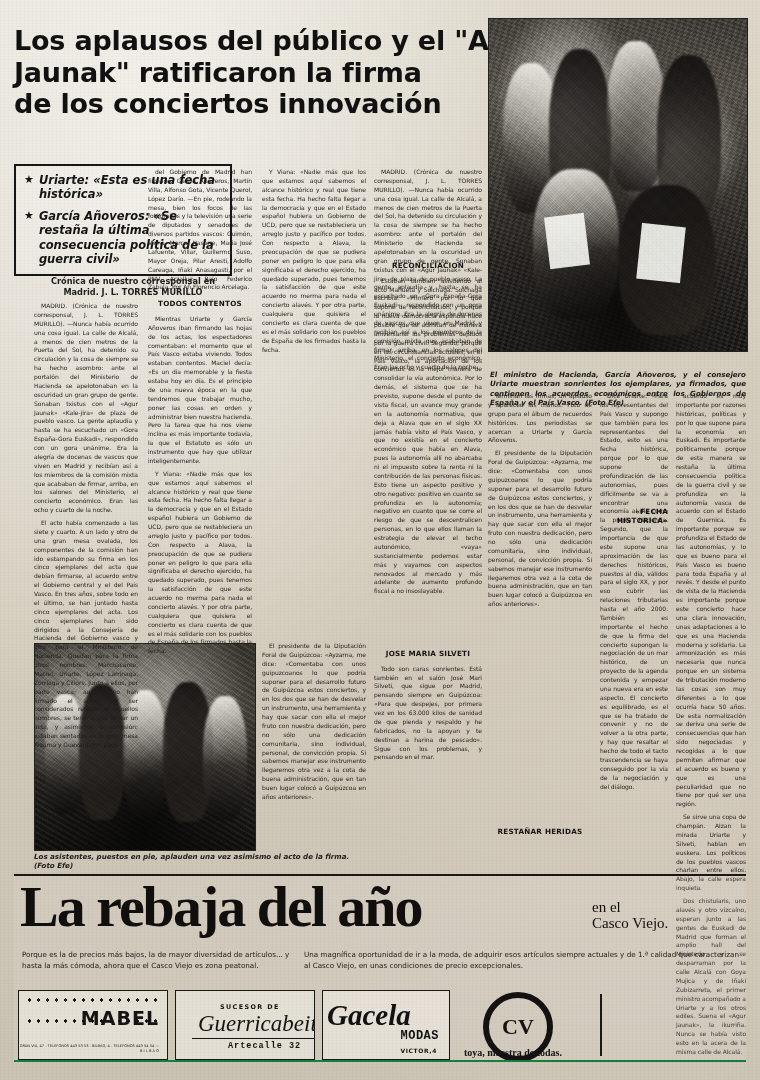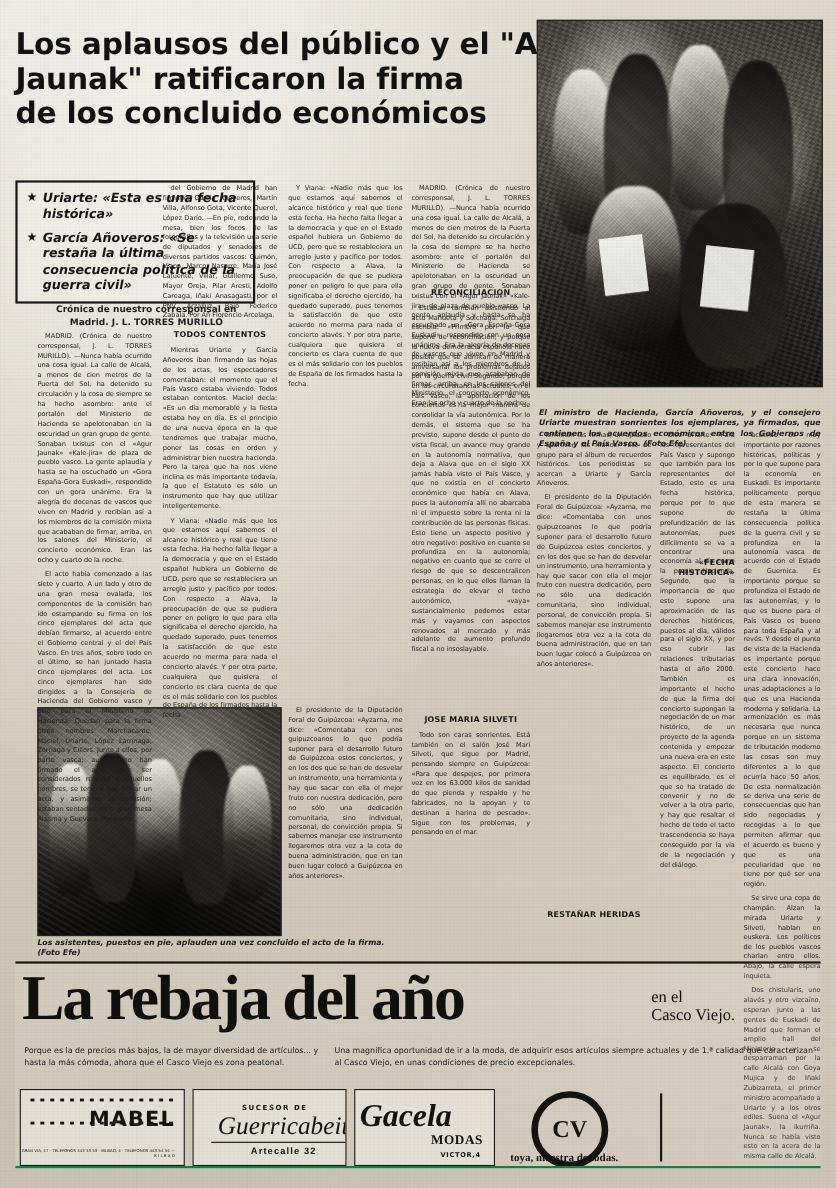--- a/index.html
+++ b/index.html
@@ -229,31 +229,31 @@
     font-size:6.4px;letter-spacing:1.4px;color:#141311;filter:blur(.2px);
   }
   .guerri{
     position:absolute;left:16px;top:20px;
     font-family:"Liberation Serif", serif;font-style:italic;
     font-size:23px;color:#141311;filter:blur(.25px);
     border-bottom:1.2px solid #141311;padding:0 6px 1px 6px;
   }
   .artecalle{
     position:absolute;left:52px;bottom:8px;
-    font-family:Liberation Sans, sans-serif;font-weight:bold;
+    font-family:Liberation Mono, monospace;font-weight:bold;
     font-size:8.5px;letter-spacing:1px;color:#141311;filter:blur(.2px);
   }
   .gacela{
     position:absolute;left:4px;top:8px;
     font-family:"Liberation Serif", serif;font-style:italic;font-weight:bold;
     font-size:29px;color:#111;filter:blur(.2px);
   }
   .gacela-sub{
     position:absolute;right:10px;top:38px;text-align:right;
-    font-family:Liberation Serif, serif;font-weight:bold;
+    font-family:Liberation Mono, monospace;font-weight:bold;
     font-size:12px;letter-spacing:.5px;color:#111;filter:blur(.2px);
   }
   .gacela-sub2{
     position:absolute;right:12px;bottom:5px;text-align:right;
     font-family:"DejaVu Sans", sans-serif;font-weight:bold;
     font-size:6px;letter-spacing:.6px;color:#111;filter:blur(.25px);
   }
   .aldazabal{
     position:absolute;left:6px;top:16px;
     font-family:"Liberation Serif", serif;
@@ -284,21 +284,21 @@
 <body>
 
 <div class="page"></div>
 
 <div class="sheet">
 
 
   <div class="headline">
     <div>Los aplausos del público y el "Agur</div>
     <div>Jaunak" ratificaron la firma</div>
-    <div>de los concluido económicos</div>
+    <div>de los conciertos innovación</div>
   </div>
 
   <div class="bullets">
     <div class="bullet">
       <span class="star">★</span>
       <span>Uriarte: «Esta es una fecha histórica»</span>
     </div>
     <div class="bullet">
       <span class="star">★</span>
       <span>García Añoveros: «Se restaña la última consecuencia política de la guerra civil»</span>
@@ -328,21 +328,21 @@
         radial-gradient(ellipse at 50% 92%, rgba(8,8,7,.92) 0%, rgba(0,0,0,0) 66%),
         repeating-linear-gradient(30deg, rgba(255,255,255,.05) 0 2px, rgba(0,0,0,.12) 2px 5px),
         linear-gradient(180deg,#3a362f 0%,#4d4840 30%,#262320 65%,#100f0d 100%);"></div>
     <div class="fig" style="left:10px;top:50px;width:40px;height:120px;"></div>
     <div class="fig dark" style="left:44px;top:40px;width:46px;height:136px;"></div>
     <div class="fig" style="left:88px;top:46px;width:44px;height:128px;"></div>
     <div class="fig dark" style="left:128px;top:38px;width:50px;height:140px;"></div>
     <div class="fig" style="left:168px;top:52px;width:44px;height:124px;"></div>
     <div class="ph-noise"></div>
   </div>
-  <div class="caption" id="caption-bottom">Los asistentes, puestos en pie, aplauden una vez concluido el acto de la firma. (Foto Efe)</div>
+  <div class="caption" id="caption-bottom">Los asistentes, puestos en pie, aplauden una vez asimismo el acto de la firma. (Foto Efe)</div>
 
   <div class="col" style="left:20px;top:284px;width:104px;height:560px;">
     <p>MADRID. (Crónica de nuestro corresponsal, J. L. TORRES MURILLO). —Nunca había ocurrido una cosa igual. La calle de Alcalá, a menos de cien metros de la Puerta del Sol, ha detenido su circulación y la cosa de siempre se ha hecho asombro: ante el portalón del Ministerio de Hacienda se apelotonaban en la oscuridad un gran grupo de gente. Sonaban txistus con el «Agur Jaunak» «Kale-jira» de plaza de pueblo vasco. La gente aplaudía y hasta se ha escuchado un «Gora España-Gora Euskadi», respondido con un gora unánime. Era la alegría de docenas de vascos que viven en Madrid y recibían así a los miembros de la comisión mixta que acababan de firmar, arriba, en los salones del Ministerio, el concierto económico. Eran las ocho y cuarto de la noche.</p>
     <p>El acto había comenzado a las siete y cuarto. A un lado y otro de una gran mesa ovalada, los componentes de la comisión han ido estampando su firma en los cinco ejemplares del acta que debían firmarse, al acuerdo entre el Gobierno central y el del País Vasco. En tres años, sobre todo en el último, se han juntado hasta cinco ejemplares del acta. Los cinco ejemplares han sido dirigidos a la Consejería de Hacienda del Gobierno vasco y otro para el Ministerio de Hacienda. Quedan para la firma otros nombres: Marcha­cante, Maciel, Uriarte, López Larrinaga, Zorriaga y Cillors. Junto a ellos, por parte vasca; aunque no han firmado el acta, por ser considerados respeto a aquellos nombres, se tendría que firmar un acta, y asimismo la comisión; estaban sentados en la gran mesa Aizarna y Guevara. Por parte</p>
   </div>
 
   <div class="col" style="left:134px;top:150px;width:104px;height:466px;">
     <p>del Gobierno de Madrid han firmado: García Añoveros, Martín Villa, Alfonso Gota, Vicente Querol, López Darío. —En pie, rodeando la mesa, bien los focos de las fotografías y la televisión una serie de diputados y senadores de diversos partidos vascos: Guimón, Viana, Marco, Nasarre, María José Lafuente, Villar, Guillermo Suso, Mayor Oreja, Pilar Aresti, Adolfo Careaga, Iñaki Anasagasti, por el PNV Arzalluz, Bajo Federico Zabala. Por Añ Florencio Arcelaga.</p>
     <div class="subhead">TODOS CONTENTOS</div>
     <p>Mientras Uriarte y García Añoveros iban firmando las hojas de los actas, los espectadores comentaban: el momento que el País Vasco estaba viviendo. Todos estaban contentos. Maciel decía: «Es un día memorable y la fiesta estaba hoy en día. Es el principio de una nueva época en la que tendremos que trabajar mucho, poner las cosas en orden y administrar bien nuestra hacienda. Pero la tarea que ha nos viene inclina es más importante todavía, la que el Estatuto es sólo un instrumento que hay que utilizar inteligentemente.</p>

